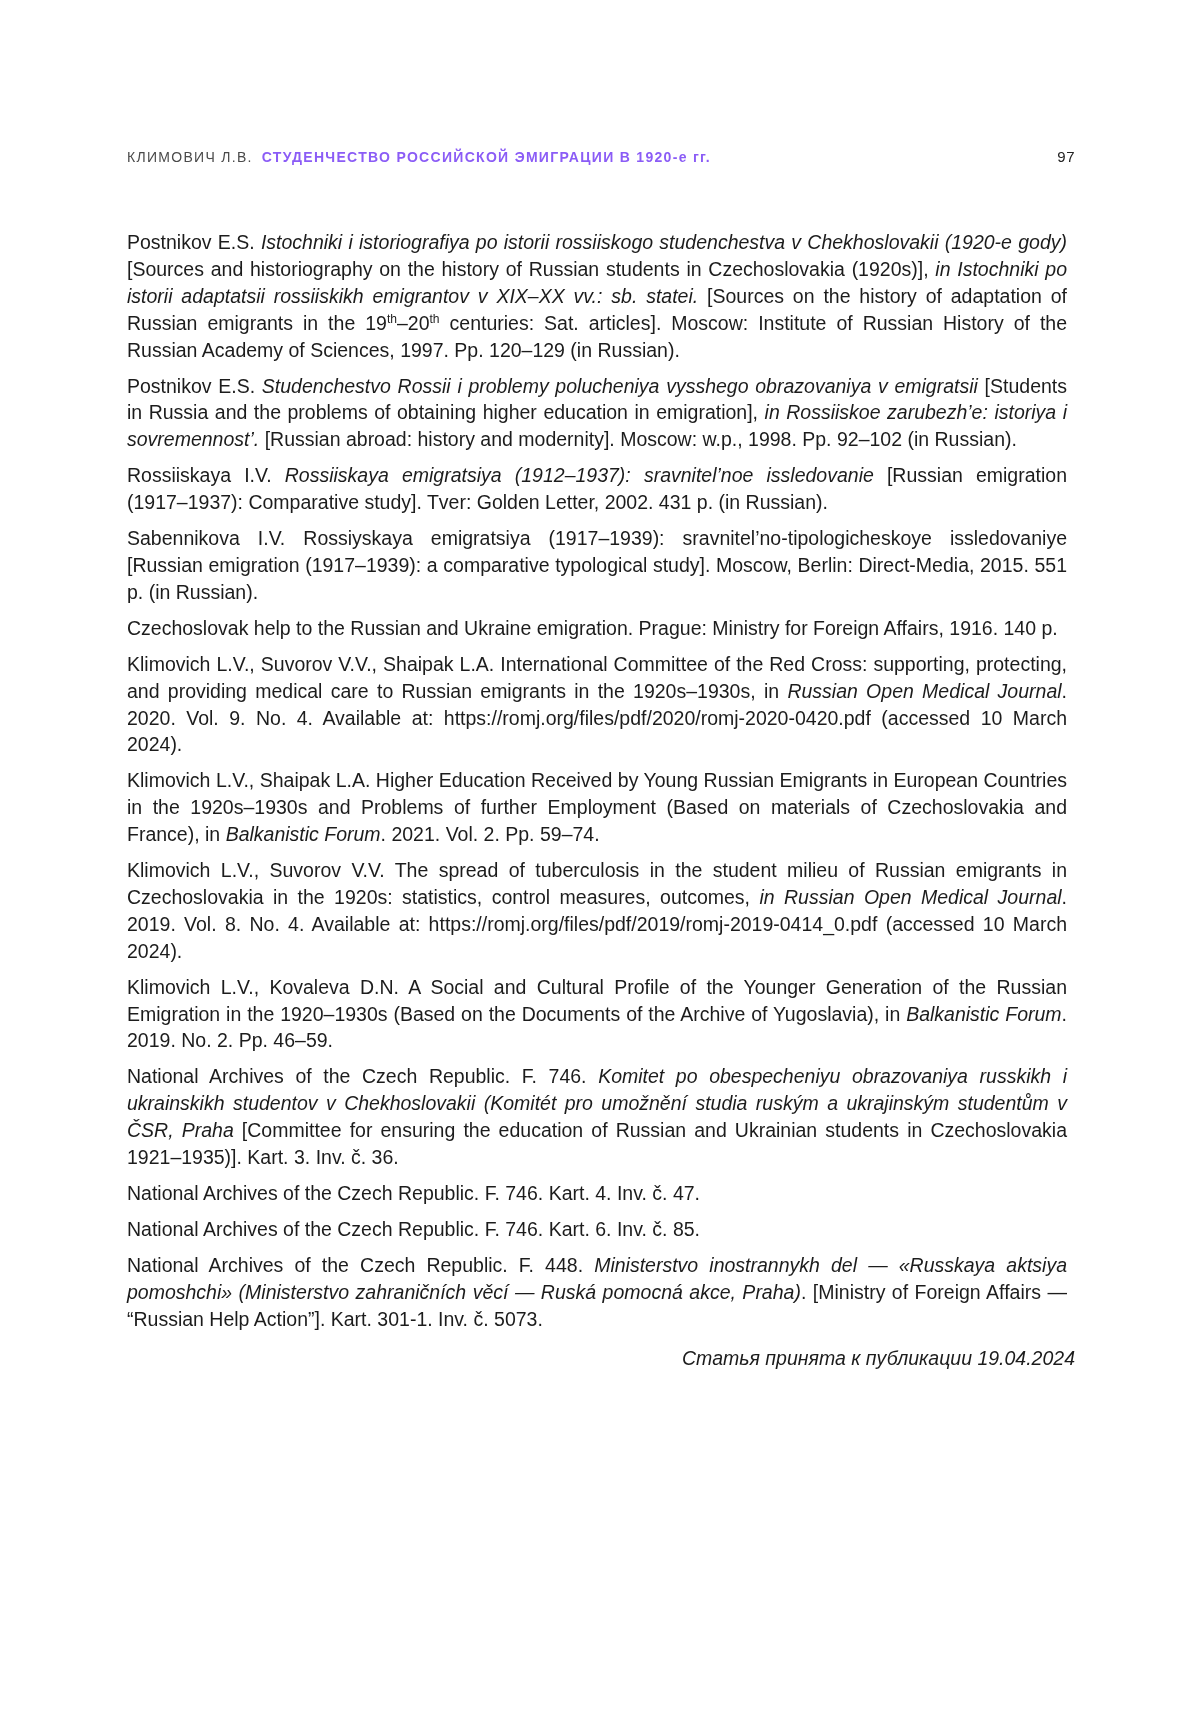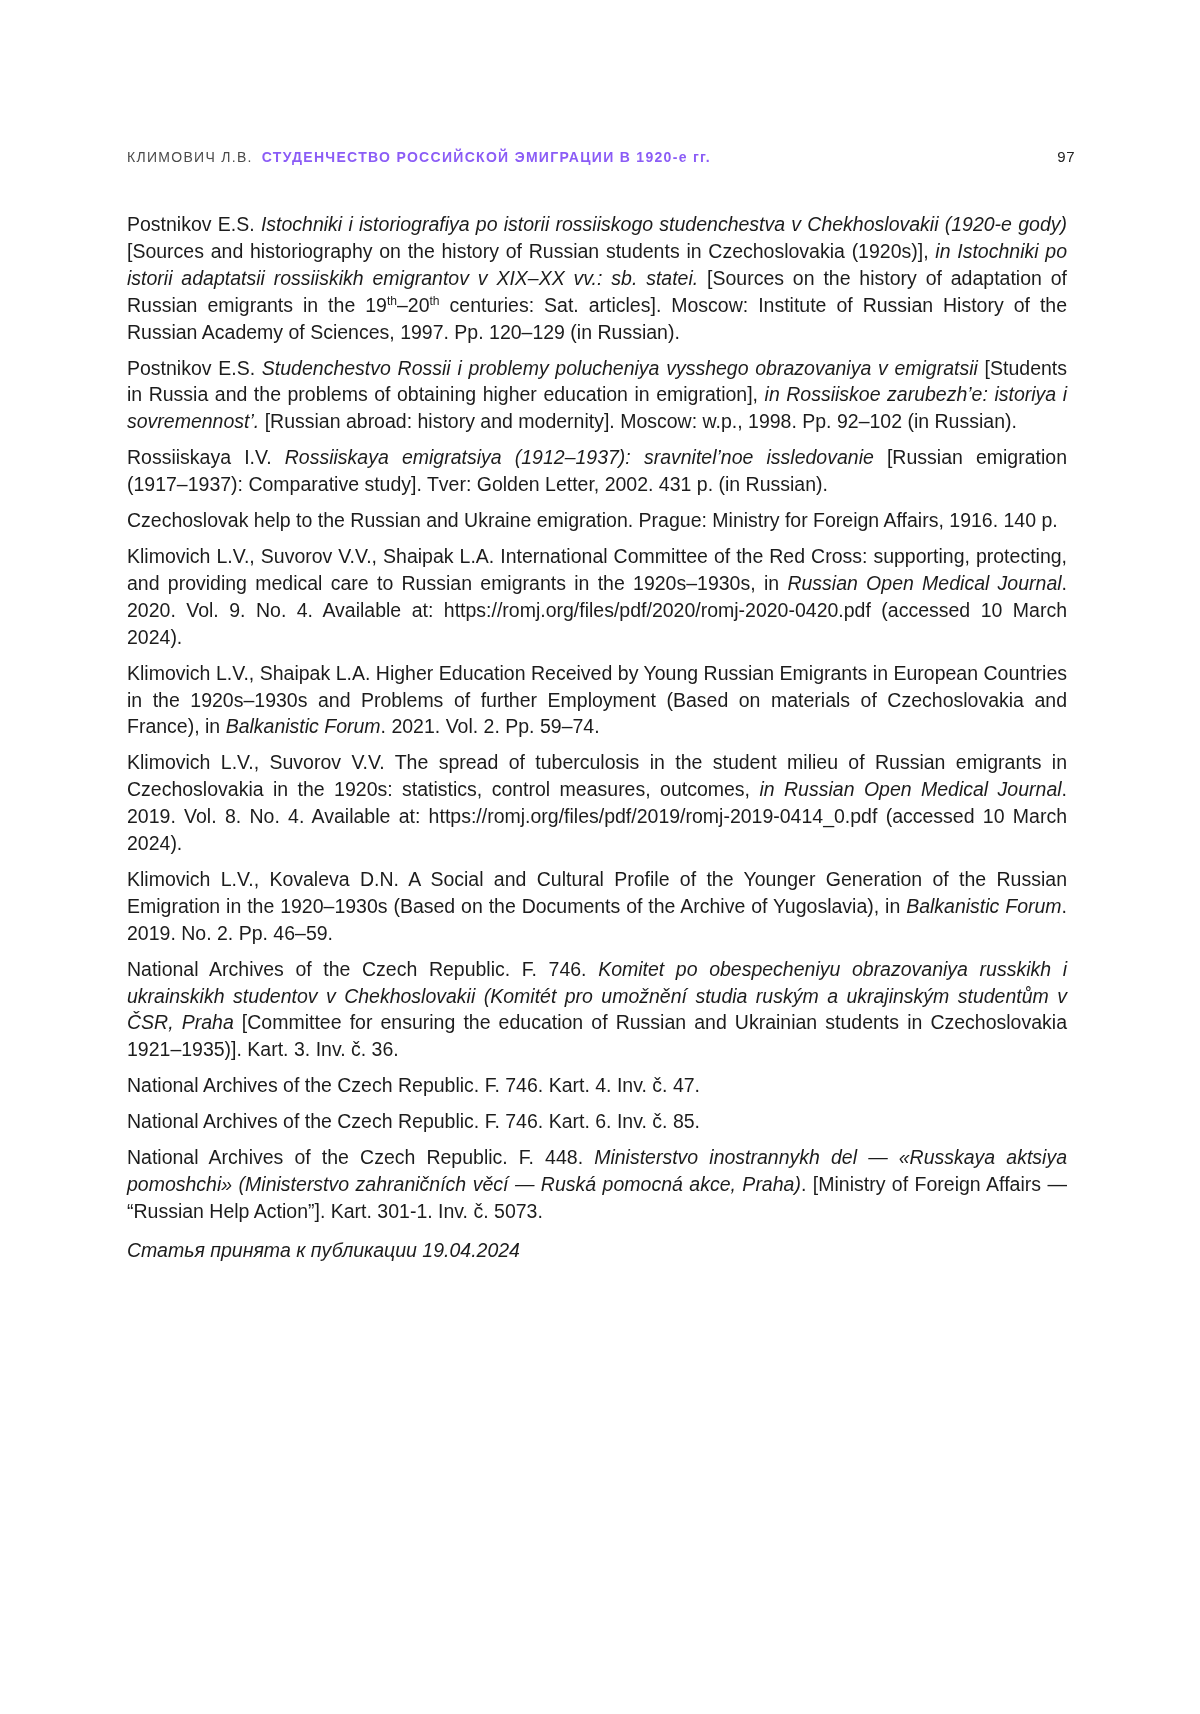--- a/index.html
+++ b/index.html
@@ -16,21 +16,21 @@
     padding: 148px 125px 0 127px;
     font-family: "Liberation Sans", "DejaVu Sans", sans-serif;
     color: #1c1c1c;
   }
   .running-header {
     display: flex;
     justify-content: space-between;
     align-items: center;
     font-size: 14px;
     letter-spacing: 1.3px;
-    margin-bottom: 46px;
+    margin-bottom: 64px;
   }
   .running-header .left {
     display: inline-flex;
     gap: 9px;
     white-space: nowrap;
   }
   .running-author {
     font-weight: 400;
     color: #4a4a4a;
   }
@@ -58,40 +58,41 @@
   }
   .references p.ref sup {
     font-size: 0.62em;
     line-height: 0;
     vertical-align: super;
   }
   .footer-note {
     margin-top: 14px;
     font-size: 19.5px;
     font-style: italic;
-    text-align: left;
+    text-align: right;
   }
 </style>
 </head>
 <body>
 
 <div class="page">
 
   <div class="running-header">
     <span class="left">
       <span class="running-author">КЛИМОВИЧ Л.В.</span>
       <span class="running-title">СТУДЕНЧЕСТВО РОССИЙСКОЙ ЭМИГРАЦИИ В 1920-е гг.</span>
     </span>
     <span class="page-number">97</span>
   </div>
 
   <div class="references">
       <p class="ref"><span>Postnikov E.S. </span><span class="it">Istochniki i istoriografiya po istorii rossiiskogo studenchestva v Chekhoslovakii (1920-e gody) </span><span>[Sources and historiography on the history of Russian students in Czechoslovakia (1920s)], </span><span class="it">in Istochniki po istorii adaptatsii rossiiskikh emigrantov v XIX–XX vv.: sb. statei. </span><span>[Sources on the history of adaptation of Russian emigrants in the 19</span><sup>th</sup><span>–20</span><sup>th</sup><span> centuries: Sat. articles]. Moscow: Institute of Russian History of the Russian Academy of Sciences, 1997. Pp. 120–129 (in Russian).</span></p>
       <p class="ref"><span>Postnikov E.S. </span><span class="it">Studenchestvo Rossii i problemy polucheniya vysshego obrazovaniya v emigratsii </span><span>[Students in Russia and the problems of obtaining higher education in emigration], </span><span class="it">in Rossiiskoe zarubezh’e: istoriya i sovremennost’. </span><span>[Russian abroad: history and modernity]. Moscow: w.p., 1998. Pp. 92–102 (in Russian).</span></p>
       <p class="ref"><span>Rossiiskaya I.V. </span><span class="it">Rossiiskaya emigratsiya (1912–1937): sravnitel’noe issledovanie </span><span>[Russian emigration (1917–1937): Comparative study]. Tver: Golden Letter, 2002. 431 p. (in Russian).</span></p>
+      <p class="ref"><span>Sabennikova I.V. Rossiyskaya emigratsiya (1917–1939): sravnitel’no-tipologicheskoye issledovaniye [Russian emigration (1917–1939): a comparative typological study]. Moscow, Berlin: Direct-Media, 2015. 551 p. (in Russian).</span></p>
       <p class="ref"><span>Czechoslovak help to the Russian and Ukraine emigration. Prague: Ministry for Foreign Affairs, 1916. 140 p.</span></p>
       <p class="ref"><span>Klimovich L.V., Suvorov V.V., Shaipak L.A. International Committee of the Red Cross: supporting, protecting, and providing medical care to Russian emigrants in the 1920s–1930s, in </span><span class="it">Russian Open Medical Journal</span><span>. 2020. Vol. 9. No. 4. Available at: https://romj.org/files/pdf/2020/romj-2020-0420.pdf (accessed 10 March 2024).</span></p>
       <p class="ref"><span>Klimovich L.V., Shaipak L.A. Higher Education Received by Young Russian Emigrants in European Countries in the 1920s–1930s and Problems of further Employment (Based on materials of Czechoslovakia and France), in </span><span class="it">Balkanistic Forum</span><span>. 2021. Vol. 2. Pp. 59–74.</span></p>
       <p class="ref"><span>Klimovich L.V., Suvorov V.V. The spread of tuberculosis in the student milieu of Russian emigrants in Czechoslovakia in the 1920s: statistics, control measures, outcomes, </span><span class="it">in Russian Open Medical Journal</span><span>. 2019. Vol. 8. No. 4. Available at: https://romj.org/files/pdf/2019/romj-2019-0414_0.pdf (accessed 10 March 2024).</span></p>
       <p class="ref"><span>Klimovich L.V., Kovaleva D.N. A Social and Cultural Profile of the Younger Generation of the Russian Emigration in the 1920–1930s (Based on the Documents of the Archive of Yugoslavia), in </span><span class="it">Balkanistic Forum</span><span>. 2019. No. 2. Pp. 46–59.</span></p>
       <p class="ref"><span>National Archives of the Czech Republic. F. 746. </span><span class="it">Komitet po obespecheniyu obrazovaniya russkikh i ukrainskikh studentov v Chekhoslovakii (Komitét pro umožnění studia ruským a ukrajinským studentům v ČSR, Praha </span><span>[Committee for ensuring the education of Russian and Ukrainian students in Czechoslovakia 1921–1935)]. Kart. 3. Inv. č. 36.</span></p>
       <p class="ref"><span>National Archives of the Czech Republic. F. 746. Kart. 4. Inv. č. 47.</span></p>
       <p class="ref"><span>National Archives of the Czech Republic. F. 746. Kart. 6. Inv. č. 85.</span></p>
       <p class="ref"><span>National Archives of the Czech Republic. F. 448. </span><span class="it">Ministerstvo inostrannykh del — «Russkaya aktsiya pomoshchi» (Ministerstvo zahraničních věcí — Ruská pomocná akce, Praha)</span><span>. [Ministry of Foreign Affairs — “Russian Help Action”]. Kart. 301-1. Inv. č. 5073.</span></p>
     </div>

